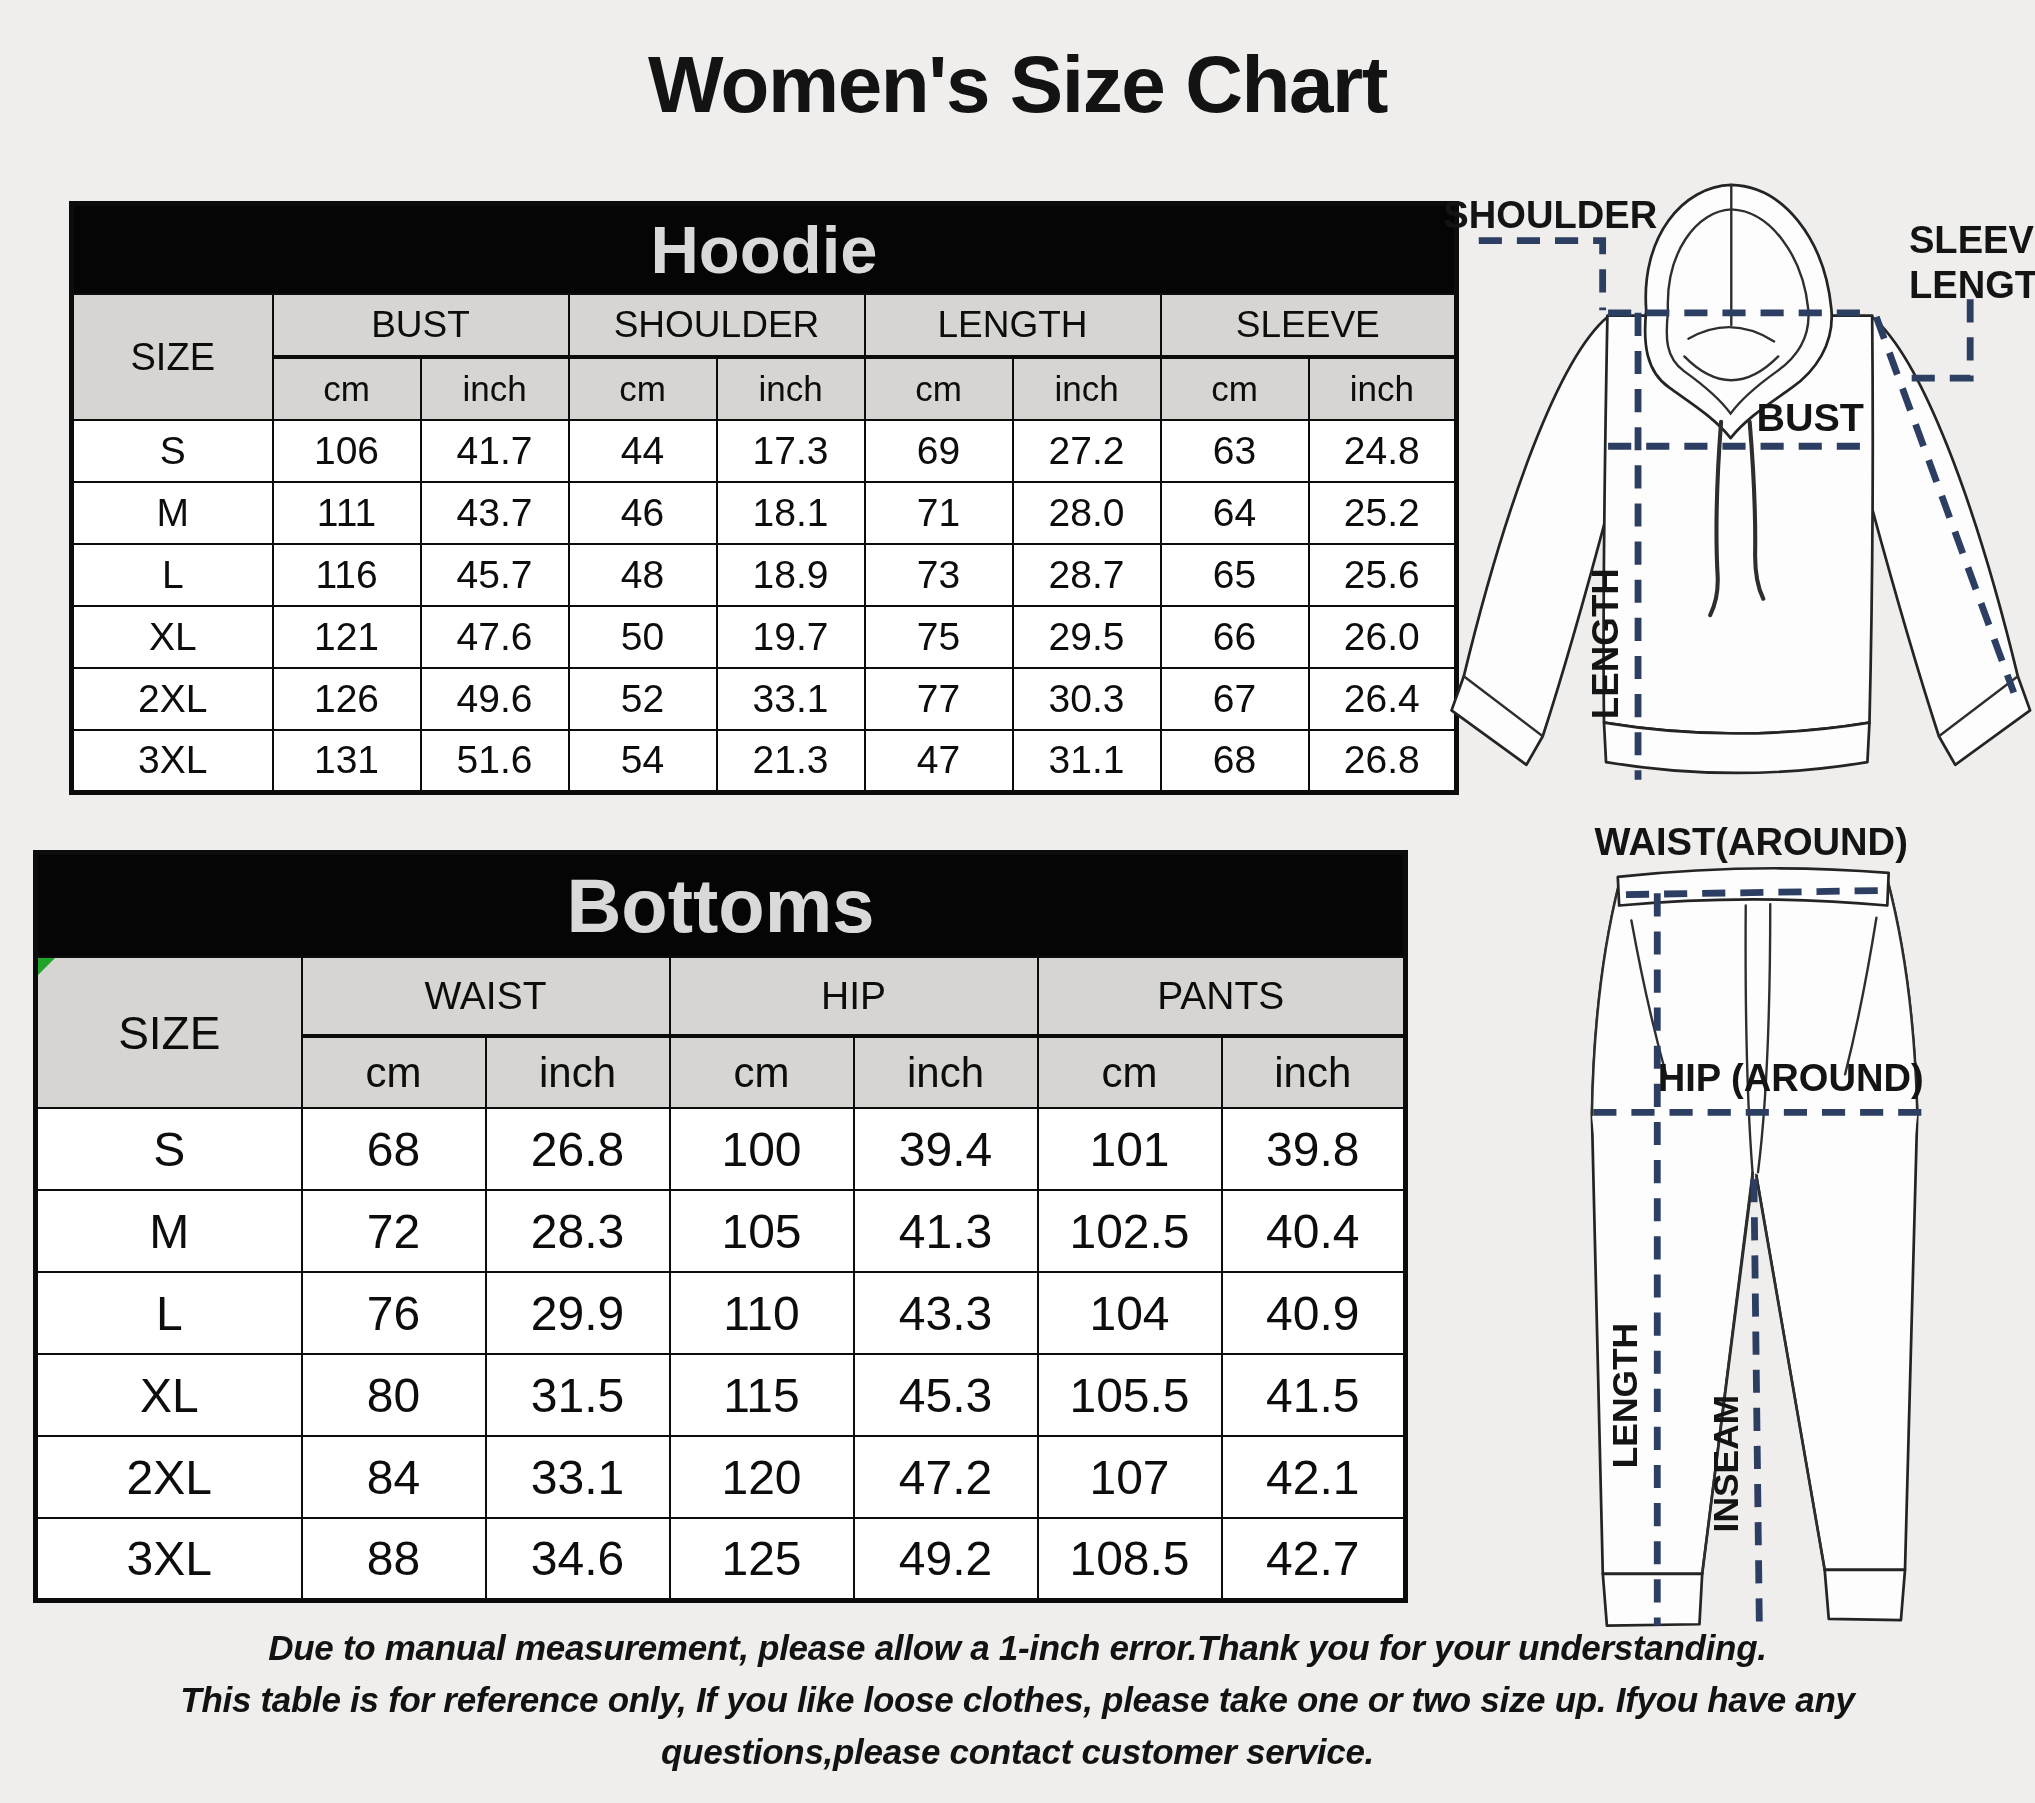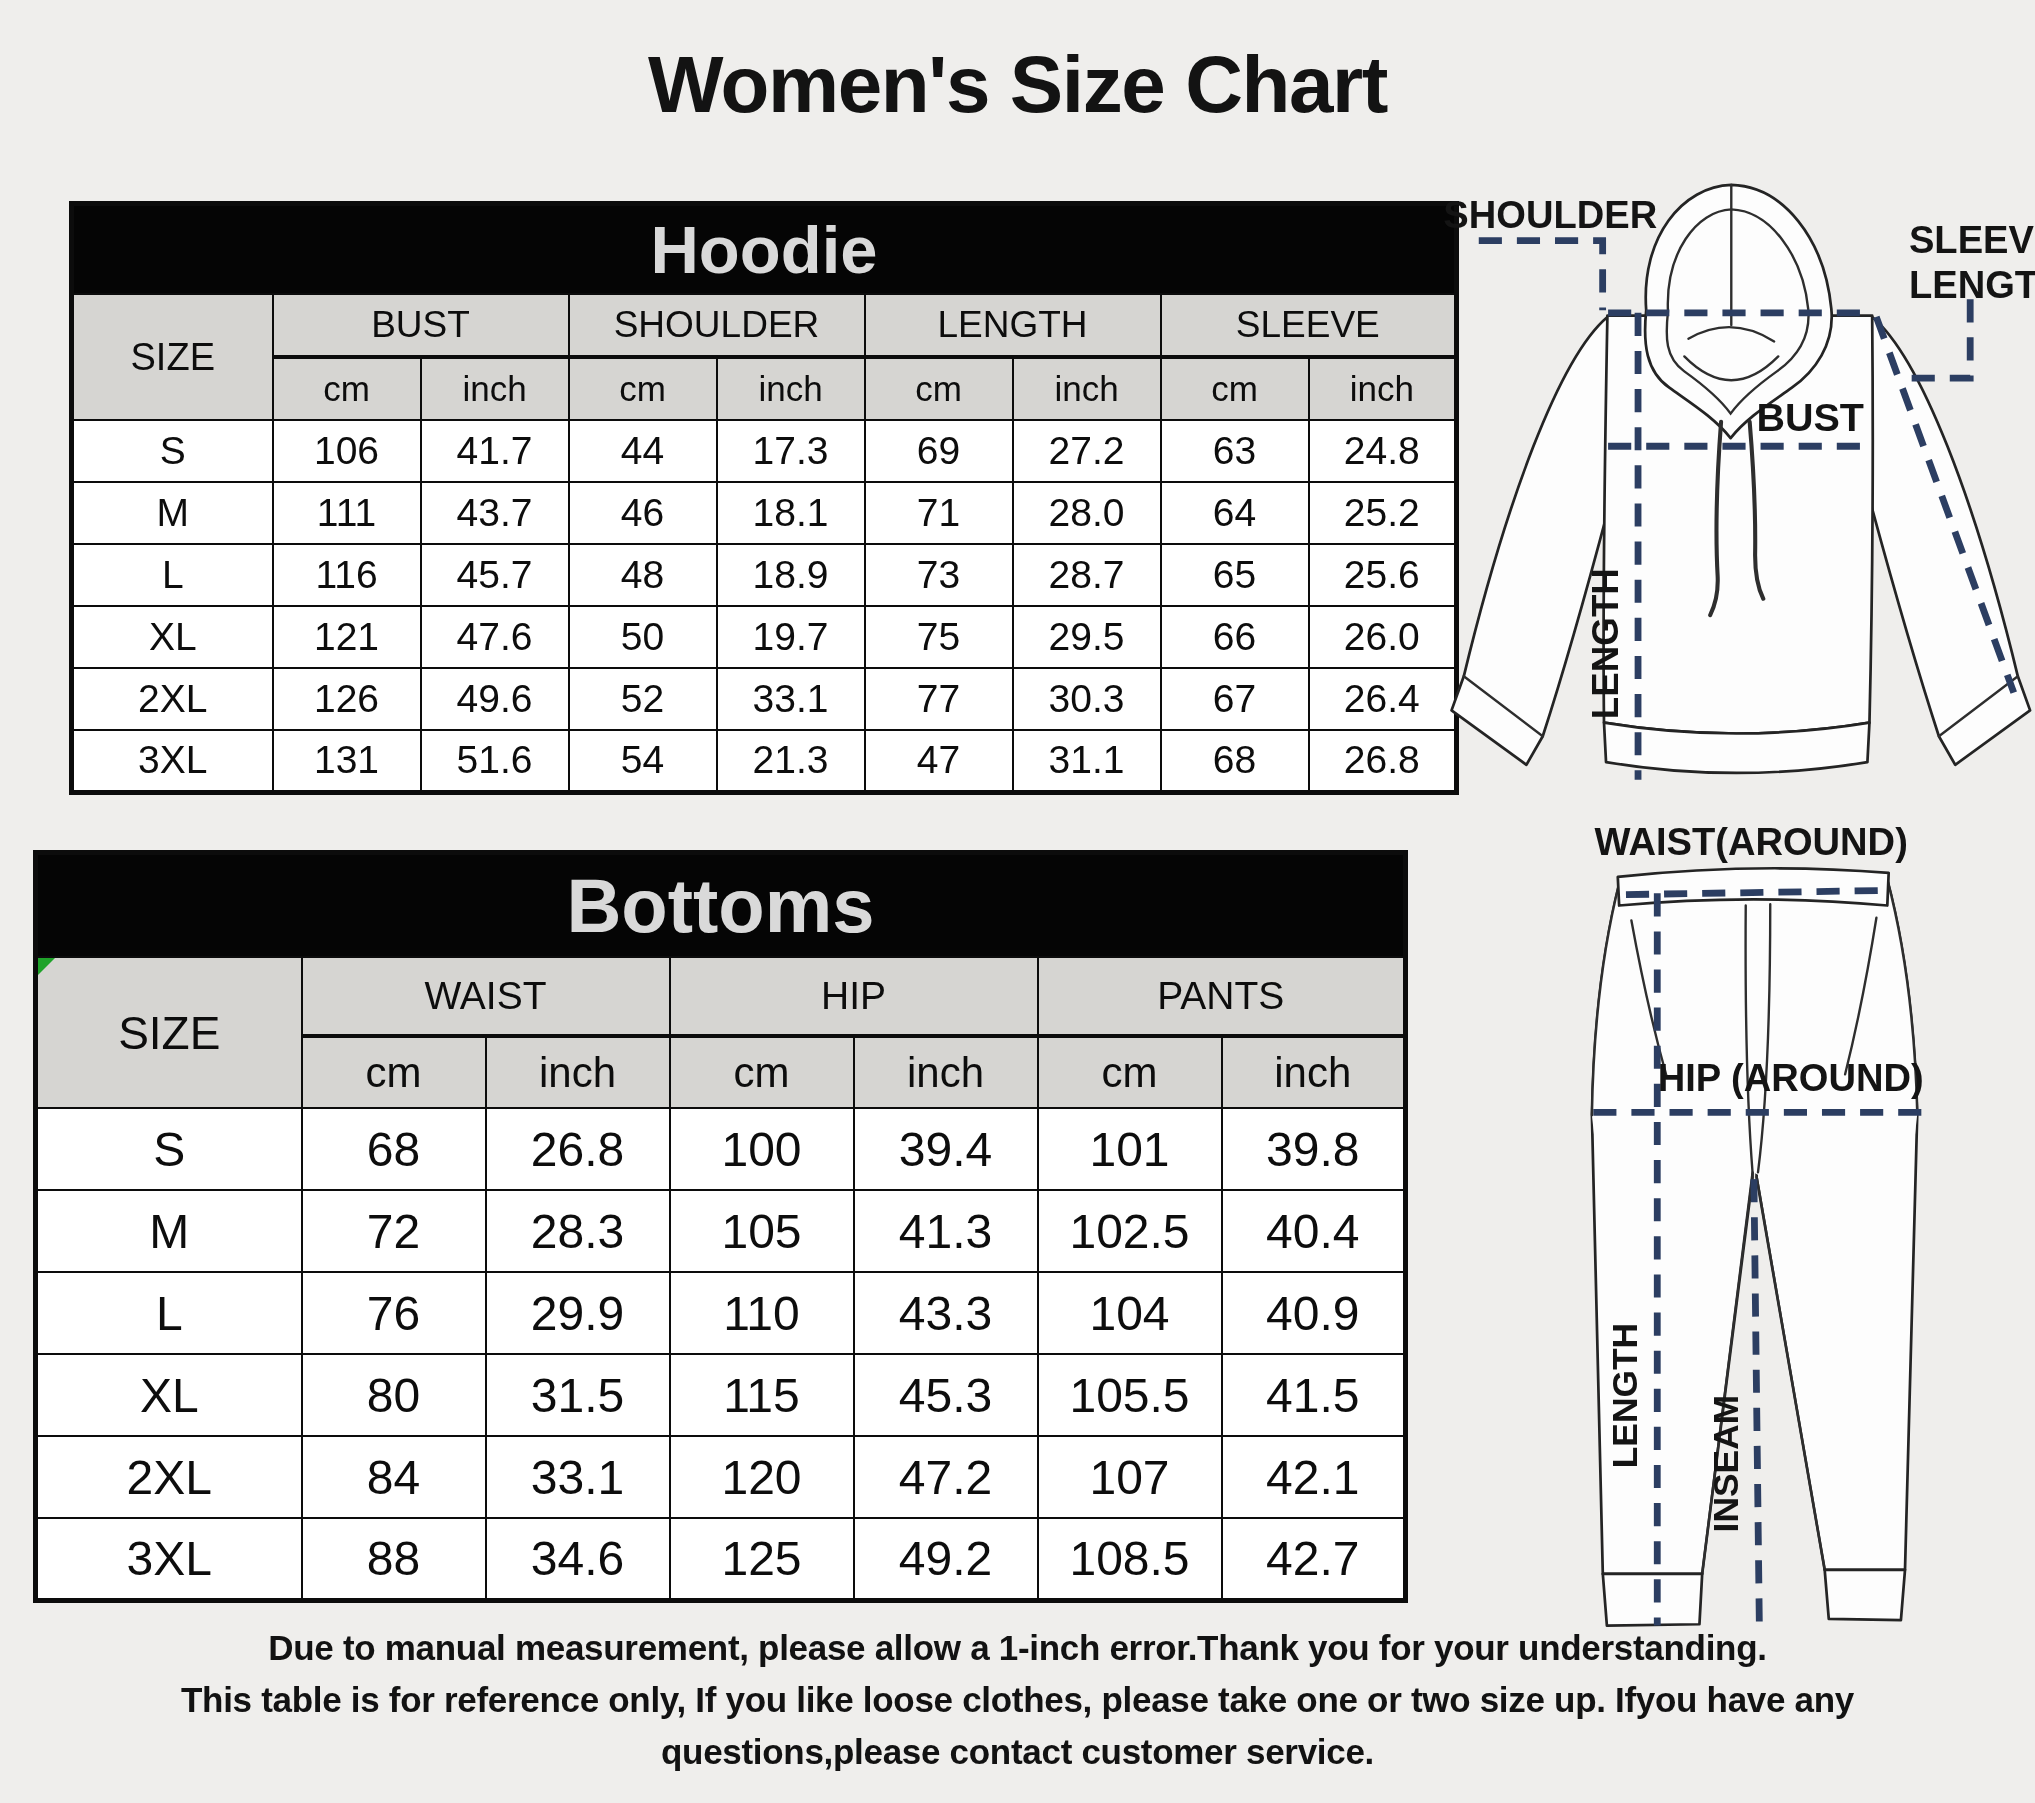--- a/index.html
+++ b/index.html
@@ -72,21 +72,21 @@
   .diagram{position:absolute;}
   svg text{font-family:"Liberation Sans",sans-serif;font-weight:700;fill:#141414;}
   .garment{fill:#fdfdfd;stroke:#242424;stroke-width:4;stroke-linejoin:round;stroke-linecap:round;}
   .detail{fill:none;stroke:#2e2e2e;stroke-width:3.5;stroke-linecap:round;}
   .meas{fill:none;stroke:#2c3e62;stroke-width:10;stroke-dasharray:34 22;stroke-linecap:butt;}
   
   .footer{
     position:absolute;left:0;top:1622px;width:100%;
     text-align:center;
     font-size:35px;font-weight:700;letter-spacing:-0.3px;
-    line-height:52px;color:#121212;
+    line-height:52px;color:#121212;font-style:italic;
   }
 </style>
 </head>
 <body>
 
 <div class="page-title">Women's Size Chart</div>
 
 <table class="size-table hoodie">
   <colgroup>
     <col style="width:201px">

